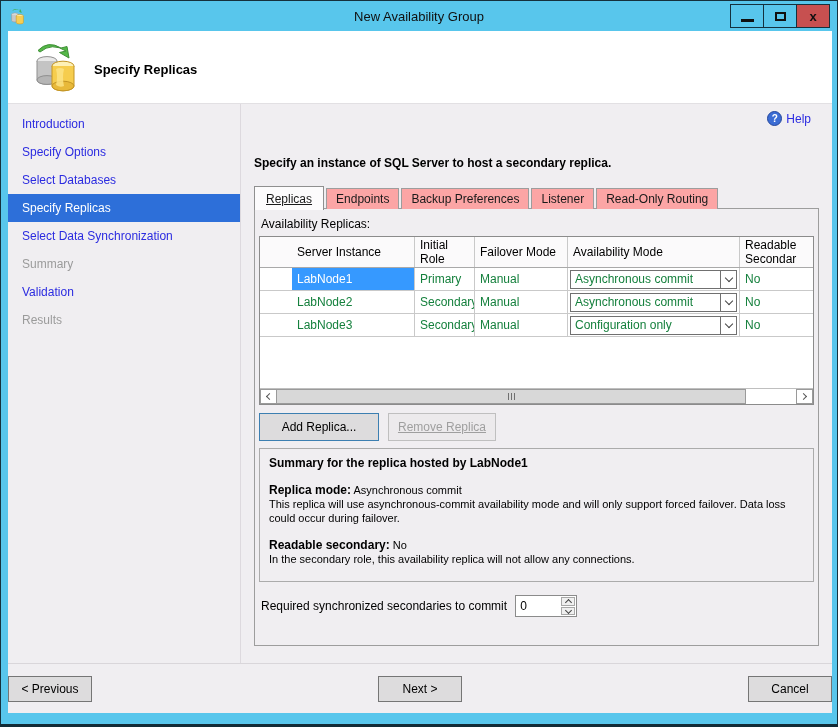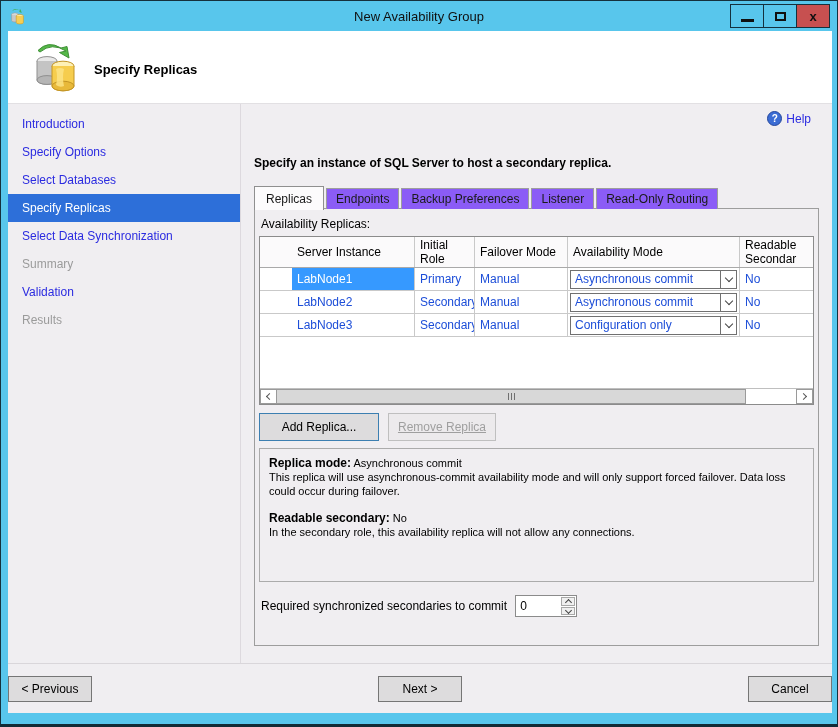--- a/index.html
+++ b/index.html
@@ -73,47 +73,47 @@
   .help-icon{
     width:15px; height:15px; border-radius:50%; margin-right:4px;
     background:#3b6cd4; border:1px solid #25479d; color:#fff;
     font-size:10px; font-weight:bold; display:flex; align-items:center; justify-content:center;
   }
 
   .instruction{ position:absolute; top:52px; left:13px; font-size:12px; font-weight:bold; color:#000; }
 
   .tabs{ position:absolute; top:82px; left:13px; display:flex; align-items:flex-end; z-index:2; }
   .tab{
-    font-size:12px; color:#1a1a1a; background:#8b5cf6;
+    font-size:12px; color:#1a1a1a; background:#fca5a5;
     border:1px solid #9d9d9d; border-bottom:none;
     padding:3px 9px 3px 9px; margin-right:2px; cursor:pointer; white-space:nowrap;
   }
   .tab.active{
     background:#fcfbfc; padding:5px 11px 4px 11px; margin-bottom:-1px;
-    border-color:#8f8f8f; position:relative; z-index:3;
+    border-color:#8f8f8f; position:relative; z-index:3;text-decoration:underline;
   }
 
   .tabbox{
     position:absolute; top:104px; left:13px; width:565px; height:438px;
     border:1px solid #9d9d9d; background:#f0eef1; z-index:1;
     padding:6px 4px 0 4px;
   }
 
   .grid-label{ font-size:12px; margin:2px 0 5px 2px; color:#000; }
 
   
   .grid{ border:1px solid #8b8b8b; background:#ffffff; width:555px; }
   .grid-head{ display:flex; background:#fbfafb; border-bottom:1px solid #a9a9a9; height:31px; }
   .h-cell{
     font-size:12px; color:#000; padding:1px 5px; display:flex; align-items:center;
     border-right:1px solid #c9c9c9; overflow:hidden; white-space:normal; line-height:14px;
   }
   .grid-row{ display:flex; height:23px; border-bottom:1px solid #c9c9c9; background:#fff; }
   .cell{
-    font-size:12px; color:#1d4ed8; padding:3px 5px; border-right:1px solid #c9c9c9;
+    font-size:12px; color:#15803d; padding:3px 5px; border-right:1px solid #c9c9c9;
     white-space:nowrap; overflow:hidden; display:flex; align-items:center;
   }
   .c1{ width:123px;margin-left:32px; } .c2{ width:60px; } .c3{ width:93px; } .c4{ width:172px; padding:1px; }
   .c5{ flex:1; border-right:none; }
   .cell.sel{ background:#3699ff; color:#ffffff; }
 
   .combo{
     flex:1; height:19px; border:1px solid #707070; background:#fff;
     display:flex; align-items:center; margin:0 1px;
   }
@@ -330,20 +330,21 @@
                 </div>
             </div>
           </div>
 
           <div class="grid-btns">
             <div class="btn btn-add">Add Replica...</div>
             <div class="btn btn-remove">Remove Replica</div>
           </div>
 
           <div class="summary">
+            <div class="sum-title">Summary for the replica hosted by LabNode1</div>
             <div class="sum-block">
               <div><span class="sum-label">Replica mode:</span><span> Asynchronous commit</span></div>
               <div>This replica will use asynchronous-commit availability mode and will only support forced failover. Data loss could occur during failover.</div>
             </div>
             <div class="sum-block">
               <div><span class="sum-label">Readable secondary:</span><span> No</span></div>
               <div>In the secondary role, this availability replica will not allow any connections.</div>
             </div>
           </div>
 

